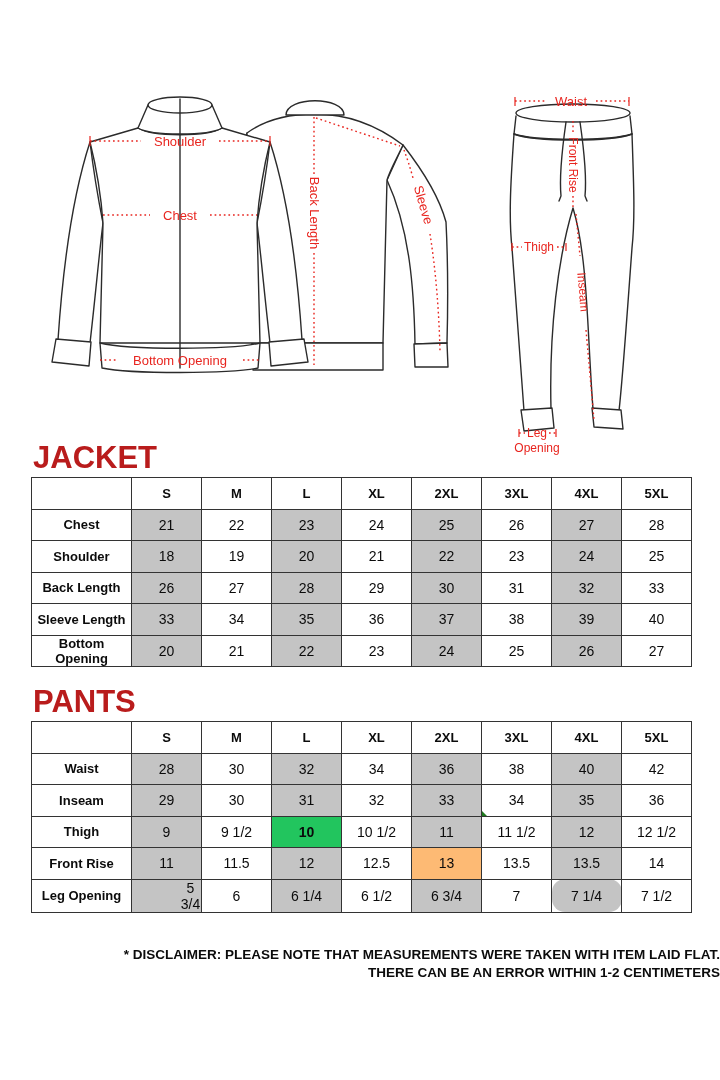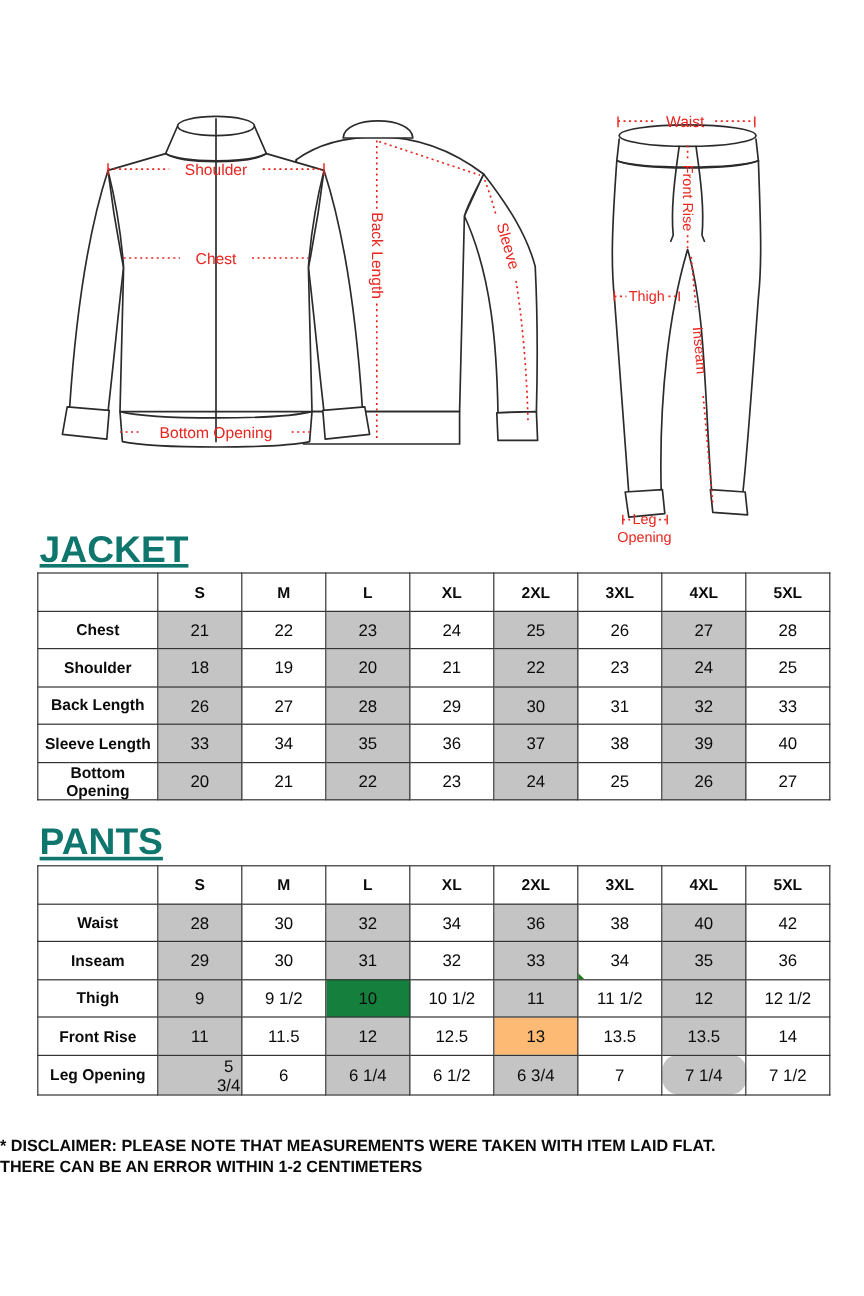--- a/index.html
+++ b/index.html
@@ -15,21 +15,21 @@
 
   .garment{fill:#ffffff;stroke:#2b2b2b;stroke-width:1.4;stroke-linejoin:round;}
   .garment-line{fill:none;stroke:#2b2b2b;stroke-width:1.4;stroke-linecap:round;}
   .ann{fill:none;stroke:#e8251f;stroke-width:1.4;stroke-dasharray:1.7 2.9;}
   .ann-tick{fill:none;stroke:#e8251f;stroke-width:1.2;stroke-dasharray:none;}
   .ann-text{fill:#e8251f;font-size:13px;}
   .ann-text-sm{fill:#e8251f;font-size:12px;}
 
   .section-title{
     font-size:31px;font-weight:bold;letter-spacing:0;
-    margin:0 0 4px 33px;line-height:30px;color:#0f766e;text-decoration:underline;
+    margin:0 0 4px 33px;line-height:30px;color:#b91c1c;
   }
   .title-jacket{margin-top:-15px;}
   .title-pants{margin-top:20px;}
 
   table.size-table{
     border-collapse:collapse;table-layout:fixed;
     margin-left:31px;width:660px;
     font-size:14px;color:#0b0b0b;
   }
   table.size-table th, table.size-table td{
@@ -37,21 +37,21 @@
     height:30.5px;text-align:center;vertical-align:middle;padding:0;
   }
   table.size-table th{font-size:13px;font-weight:bold;}
   td.row-label{font-size:13px;font-weight:bold;}
   td.green-mark{position:relative;}
   td.green-mark::after{
     content:"";position:absolute;left:0;bottom:0;width:0;height:0;
     border-left:5px solid #1e7a1e;border-top:5px solid transparent;
   }
   .disclaimer{
-    margin-top:33px;text-align:left;
+    margin-top:33px;text-align:right;
     font-size:13.5px;font-weight:bold;line-height:18px;color:#0b0b0b;
   }
 </style>
 </head>
 <body>
 
 <div class="diagram-section">
   <svg width="720" height="458" viewBox="0 0 720 458">
 
     <g>
@@ -257,21 +257,21 @@
         <td>32</td>
         <td style="background: rgb(196, 196, 196);">33</td>
         <td class="green-mark">34</td>
         <td style="background: rgb(196, 196, 196);">35</td>
         <td>36</td>
       </tr>
       <tr>
         <td class="row-label">Thigh</td>
         <td style="background: rgb(196, 196, 196);">9</td>
         <td>9 1/2</td>
-        <td style="background: #15803d;">10</td>
+        <td style="background: #22c55e; font-weight: bold;">10</td>
         <td>10 1/2</td>
         <td style="background: rgb(196, 196, 196);">11</td>
         <td>11 1/2</td>
         <td style="background: rgb(196, 196, 196);">12</td>
         <td>12 1/2</td>
       </tr>
       <tr>
         <td class="row-label">Front Rise</td>
         <td style="background: rgb(196, 196, 196);">11</td>
         <td>11.5</td>

